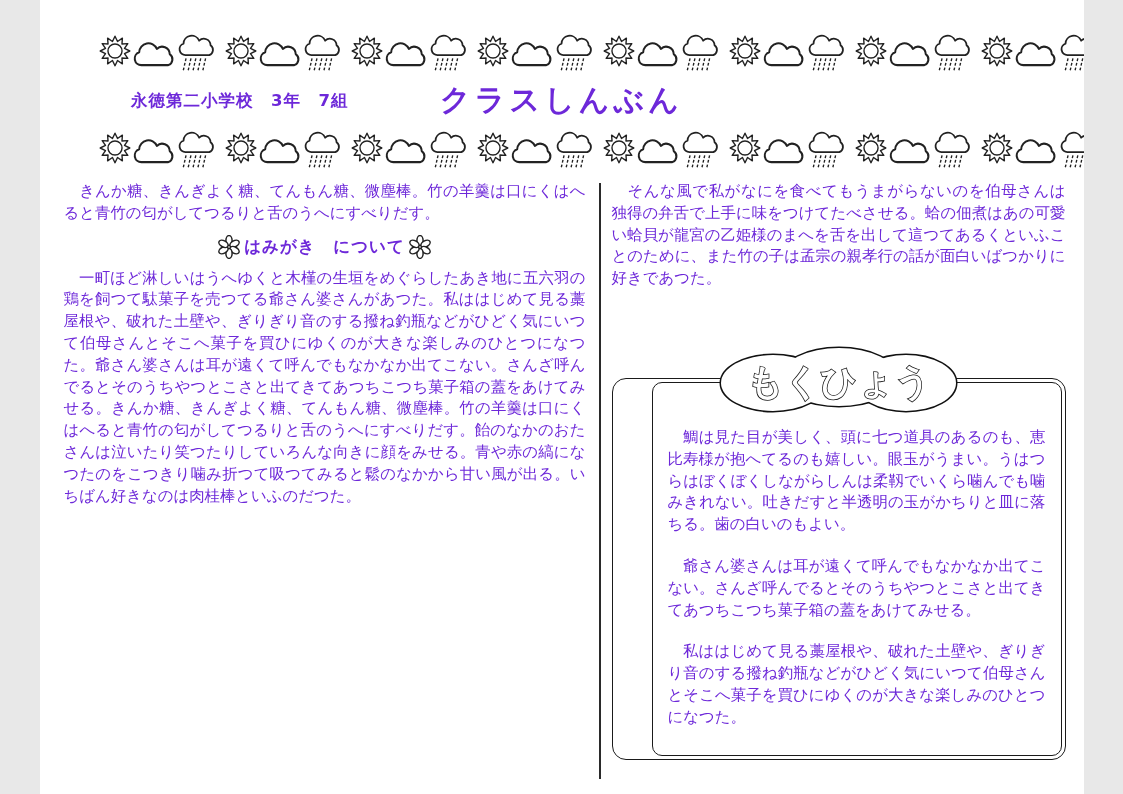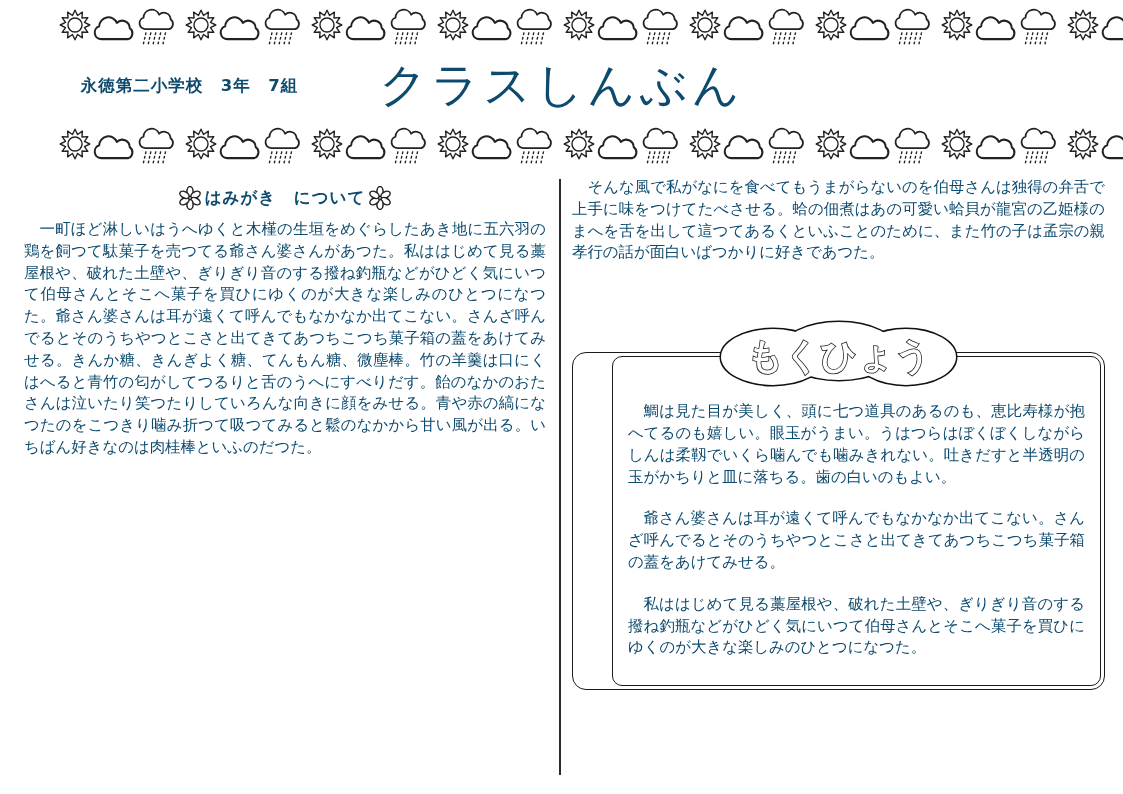--- a/index.html
+++ b/index.html
@@ -1,44 +1,45 @@
 <!DOCTYPE html>
 <html><head>
 <meta charset="utf-8">
 <style>
   html,body{margin:0;padding:0;background:#e8e8e8;}
   .page{
     position:relative;
-    width:1123px;height:794px;
+    width:1044px;height:794px;
     margin:0 auto;
     background:#ffffff;
-    color:#0c4a6e;
+    color:#6d28d9;
     font-family:"DejaVu Sans",sans-serif;
     overflow:hidden;
     box-sizing:border-box;
+    padding-top:26px;
   }
   
   .icon-strip{
     display:flex;justify-content:space-between;
     padding:0 56px;height:50px;align-items:flex-start;
   }
   .icon-group{display:flex;align-items:flex-start;}
   .wicon{display:inline-block;}
   .wicon svg{width:100%;height:100%;display:block;}
   .sun-icon{width:38px;height:46px;margin-top:2px;}
   .cloud-icon{width:50px;height:46px;margin-left:-5px;margin-top:6px;}
   .rain-cloud-icon{width:44px;height:50px;margin-left:-6px;margin-right:5px;}
   
   .header{
     display:grid;grid-template-columns:1fr auto 1fr;align-items:center;
     margin:4px 0 2px 0;
   }
   .school{font-size:16.5px;font-weight:bold;text-align:center;letter-spacing:1px;}
   .title{
-    margin:0;font-size:47px;font-weight:normal;letter-spacing:4px;
+    margin:0;font-size:30px;font-weight:bold;letter-spacing:4px;
     text-align:center;white-space:nowrap;
   }
   .date{font-size:16px;font-weight:bold;text-align:center;letter-spacing:2px;}
   
   .content{
     position:relative;
     display:flex;
     padding:8px 18px 0 24px;
     align-items:flex-start;
   }
@@ -405,20 +406,21 @@
           <svg viewBox="0 0 54 50">
             <use href="#sym-cloud-icon"></use>
           </svg>
         </span>
       </div>
   </div>
 
   <div class="content">
 
     <div class="col col-left">
+      <p style="margin-bottom:10px">　きんか糖、きんぎよく糖、てんもん糖、微塵棒。竹の羊羹は口にくはへると青竹の匂がしてつるりと舌のうへにすべりだす。</p>
 
       <h2 class="sec-heading">
         <span class="flower">
             <svg viewBox="0 0 24 24">
               <use href="#sym-flower"></use>
             </svg>
           </span>
         <span>はみがき　について</span>
         <span class="flower">
             <svg viewBox="0 0 24 24">

